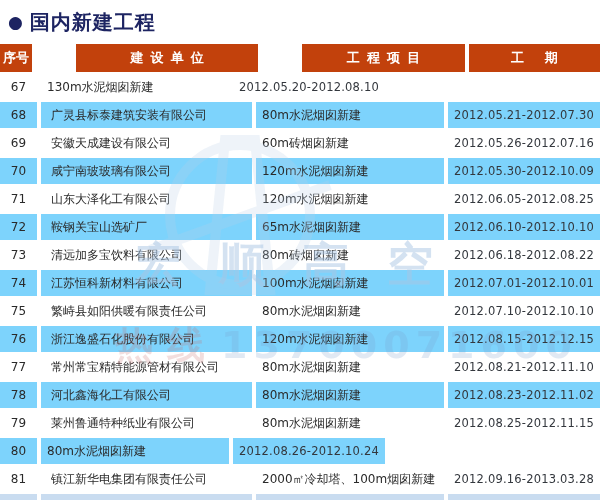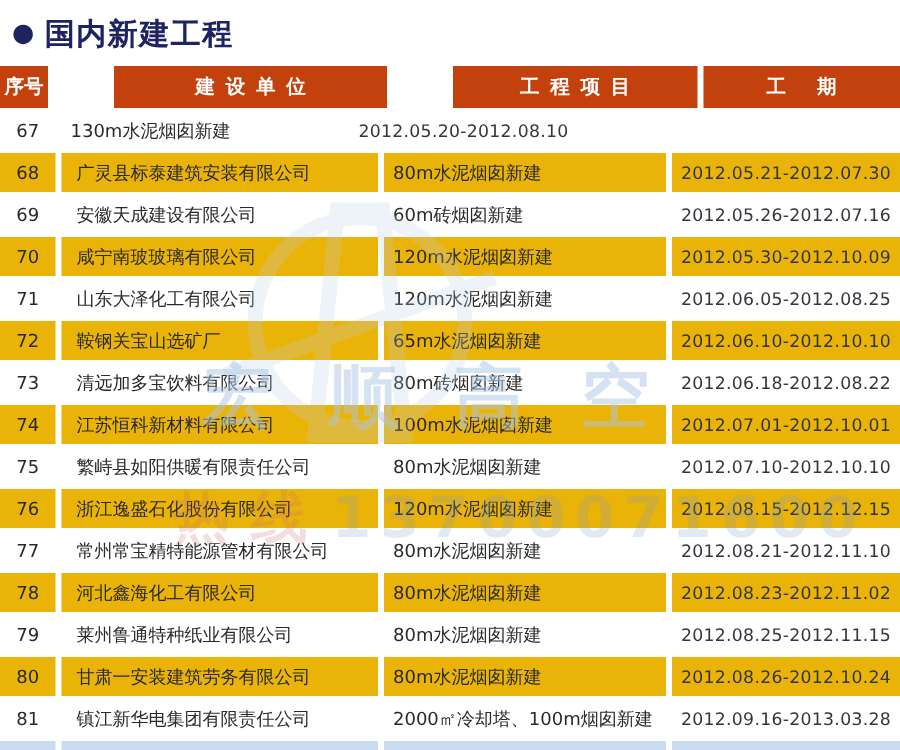--- a/index.html
+++ b/index.html
@@ -34,21 +34,21 @@
   .thead{height:28px;margin-bottom:2px;}
   .thead .cell{
     background:#c2410c;color:#ffffff;font-size:13px;font-weight:bold;
     justify-content:center;padding-left:0;
   }
   .thead .ls{letter-spacing:0.55em;text-indent:0.55em;margin-left:40px;}
   .thead .ls-wide{letter-spacing:1.6em;text-indent:1.6em;}
   
   .trow{height:26px;margin-bottom:2px;}
   .trow .cell{background:#ffffff;color:#2a2a2a;font-size:12px;}
-  .trow.alt .cell{background:#eab308;}
+  .trow.alt .cell{background:#7dd3fc;}
   .trow .c3{color:#33373d;font-size:11.5px;letter-spacing:0.2px;}
   
   .trow.partial{height:10px;margin-bottom:0;}
   .trow.partial .cell{background:#c9dcf0;}
   
   .wm{position:absolute;pointer-events:none;white-space:nowrap;}
   .wm-logo{left:130px;top:130px;opacity:0.30;}
   .wm-brand{
     left:135px;top:234px;font-size:46px;font-weight:bold;
     color:#aac6e4;opacity:0.5;letter-spacing:38px;
@@ -159,21 +159,20 @@
       <div class="cell c3">2012.08.23-2012.11.02</div>
     </div>
     <div class="trow">
       <div class="cell c0">79</div>
       <div class="cell c1">莱州鲁通特种纸业有限公司</div>
       <div class="cell c2">80m水泥烟囱新建</div>
       <div class="cell c3">2012.08.25-2012.11.15</div>
     </div>
     <div class="trow alt">
       <div class="cell c0">80</div>
-      <div class="cell c1">甘肃一安装建筑劳务有限公司</div>
       <div class="cell c2">80m水泥烟囱新建</div>
       <div class="cell c3">2012.08.26-2012.10.24</div>
     </div>
     <div class="trow">
       <div class="cell c0">81</div>
       <div class="cell c1">镇江新华电集团有限责任公司</div>
       <div class="cell c2">2000㎡冷却塔、100m烟囱新建</div>
       <div class="cell c3">2012.09.16-2013.03.28</div>
     </div>
     <div class="trow partial">

